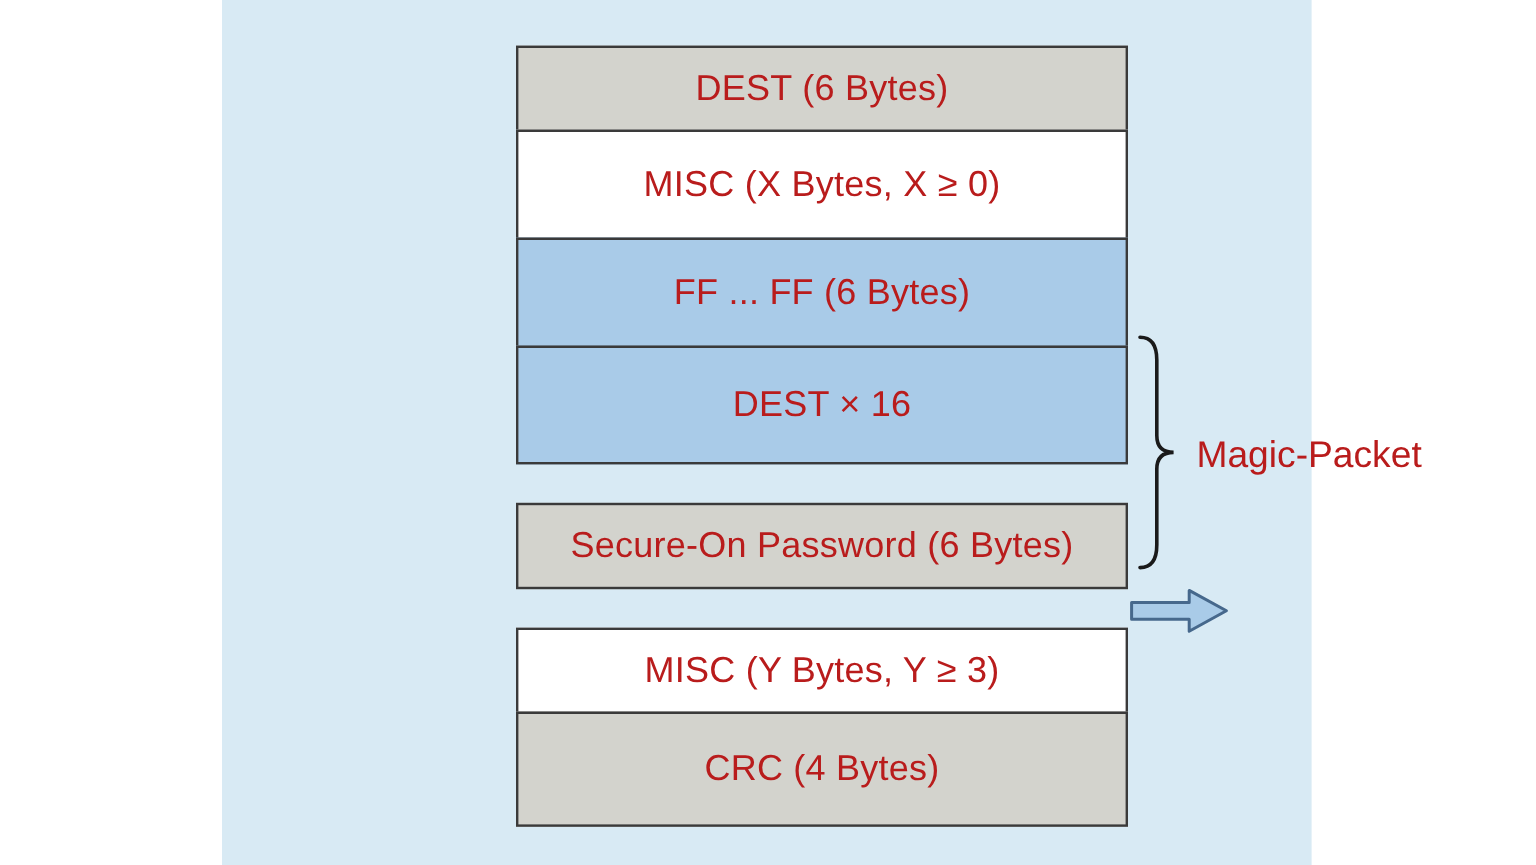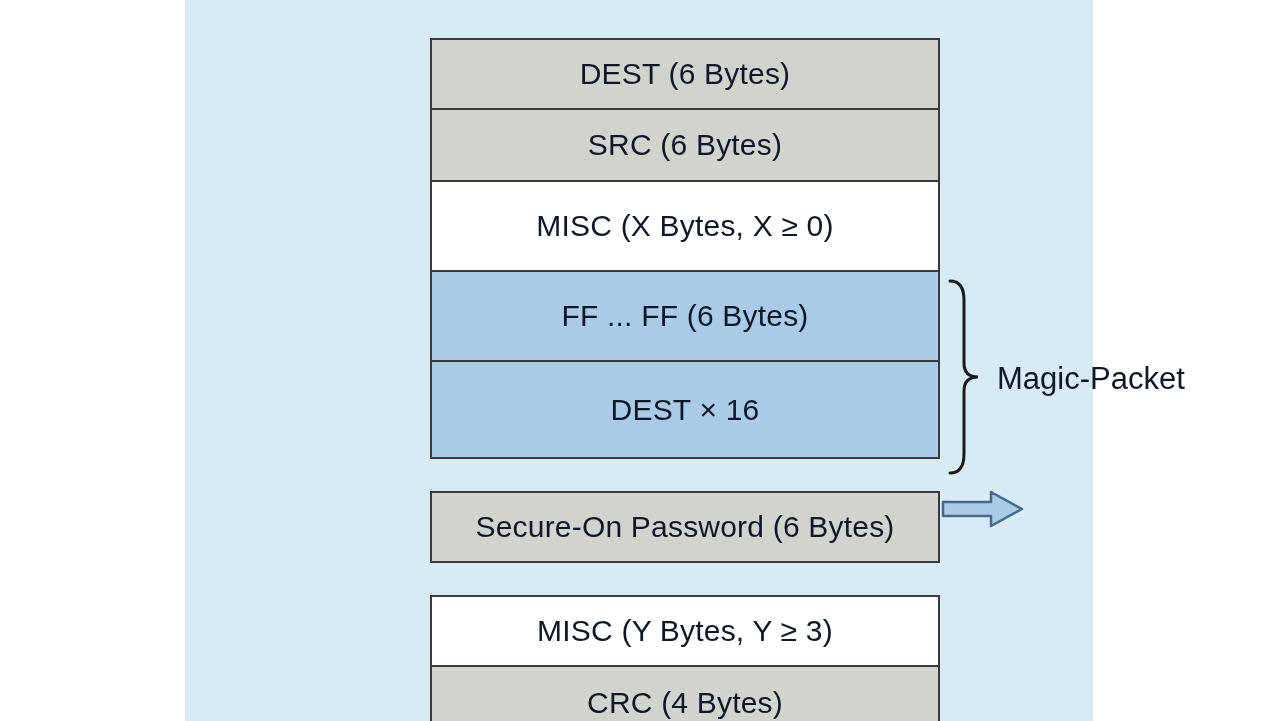--- a/index.html
+++ b/index.html
@@ -2,21 +2,21 @@
 <html><head>
 <meta charset="utf-8">
 <style>
   * { margin:0; padding:0; box-sizing:border-box; }
   html,body { background:#ffffff; }
   .screen {
     position:relative;
     width:1280px; height:721px;
     background:#ffffff;
     font-family:"Liberation Sans", sans-serif;
-    color:#0f172a;
+    color:#b91c1c;
     overflow:hidden;
     border-radius:23px;
   }
   .panel {
     position:absolute;
     left:185px; top:0;
     width:908px; height:721px;
     background:#d8eaf4;
   }
   .stack {
@@ -35,21 +35,21 @@
     white-space:nowrap;
   }
   .row:first-child { margin-top:0; }
   .fill-gray  { background:#d3d3cd; }
   .fill-white { background:#ffffff; }
   .fill-blue  { background:#a9cbe8; }
   .h72 { height:72px;margin-top:32px; }
   .h74 { height:74px; }
   .h100 { height:92px; }
   .h99 { height:99px;justify-content:center; }
-  .h80 { height:76px; }
+  .h80 { height:96px; }
   .brace {
     position:absolute;
     left:763px; top:278px;
     width:36px; height:198px;
   }
   .brace-label {
     position:absolute;
     left:812px; top:379px;
     transform:translateY(-50%);
     font-size:31px;
@@ -70,23 +70,20 @@
 </style>
 </head>
 <body>
 
 <div class="screen">
   <div class="panel">
 
     <div class="stack">
       <div class="row fill-gray h72">
           <span>DEST (6 Bytes)</span>
-        </div>
-      <div class="row fill-gray h74">
-          <span>SRC (6 Bytes)</span>
         </div>
       <div class="row fill-white h100">
           <span>MISC (X Bytes, X ≥ 0)</span>
         </div>
       <div class="row fill-blue h100">
           <span>FF ... FF (6 Bytes)</span>
         </div>
       <div class="row fill-blue h99">
           <span>DEST × 16</span>
         </div>

